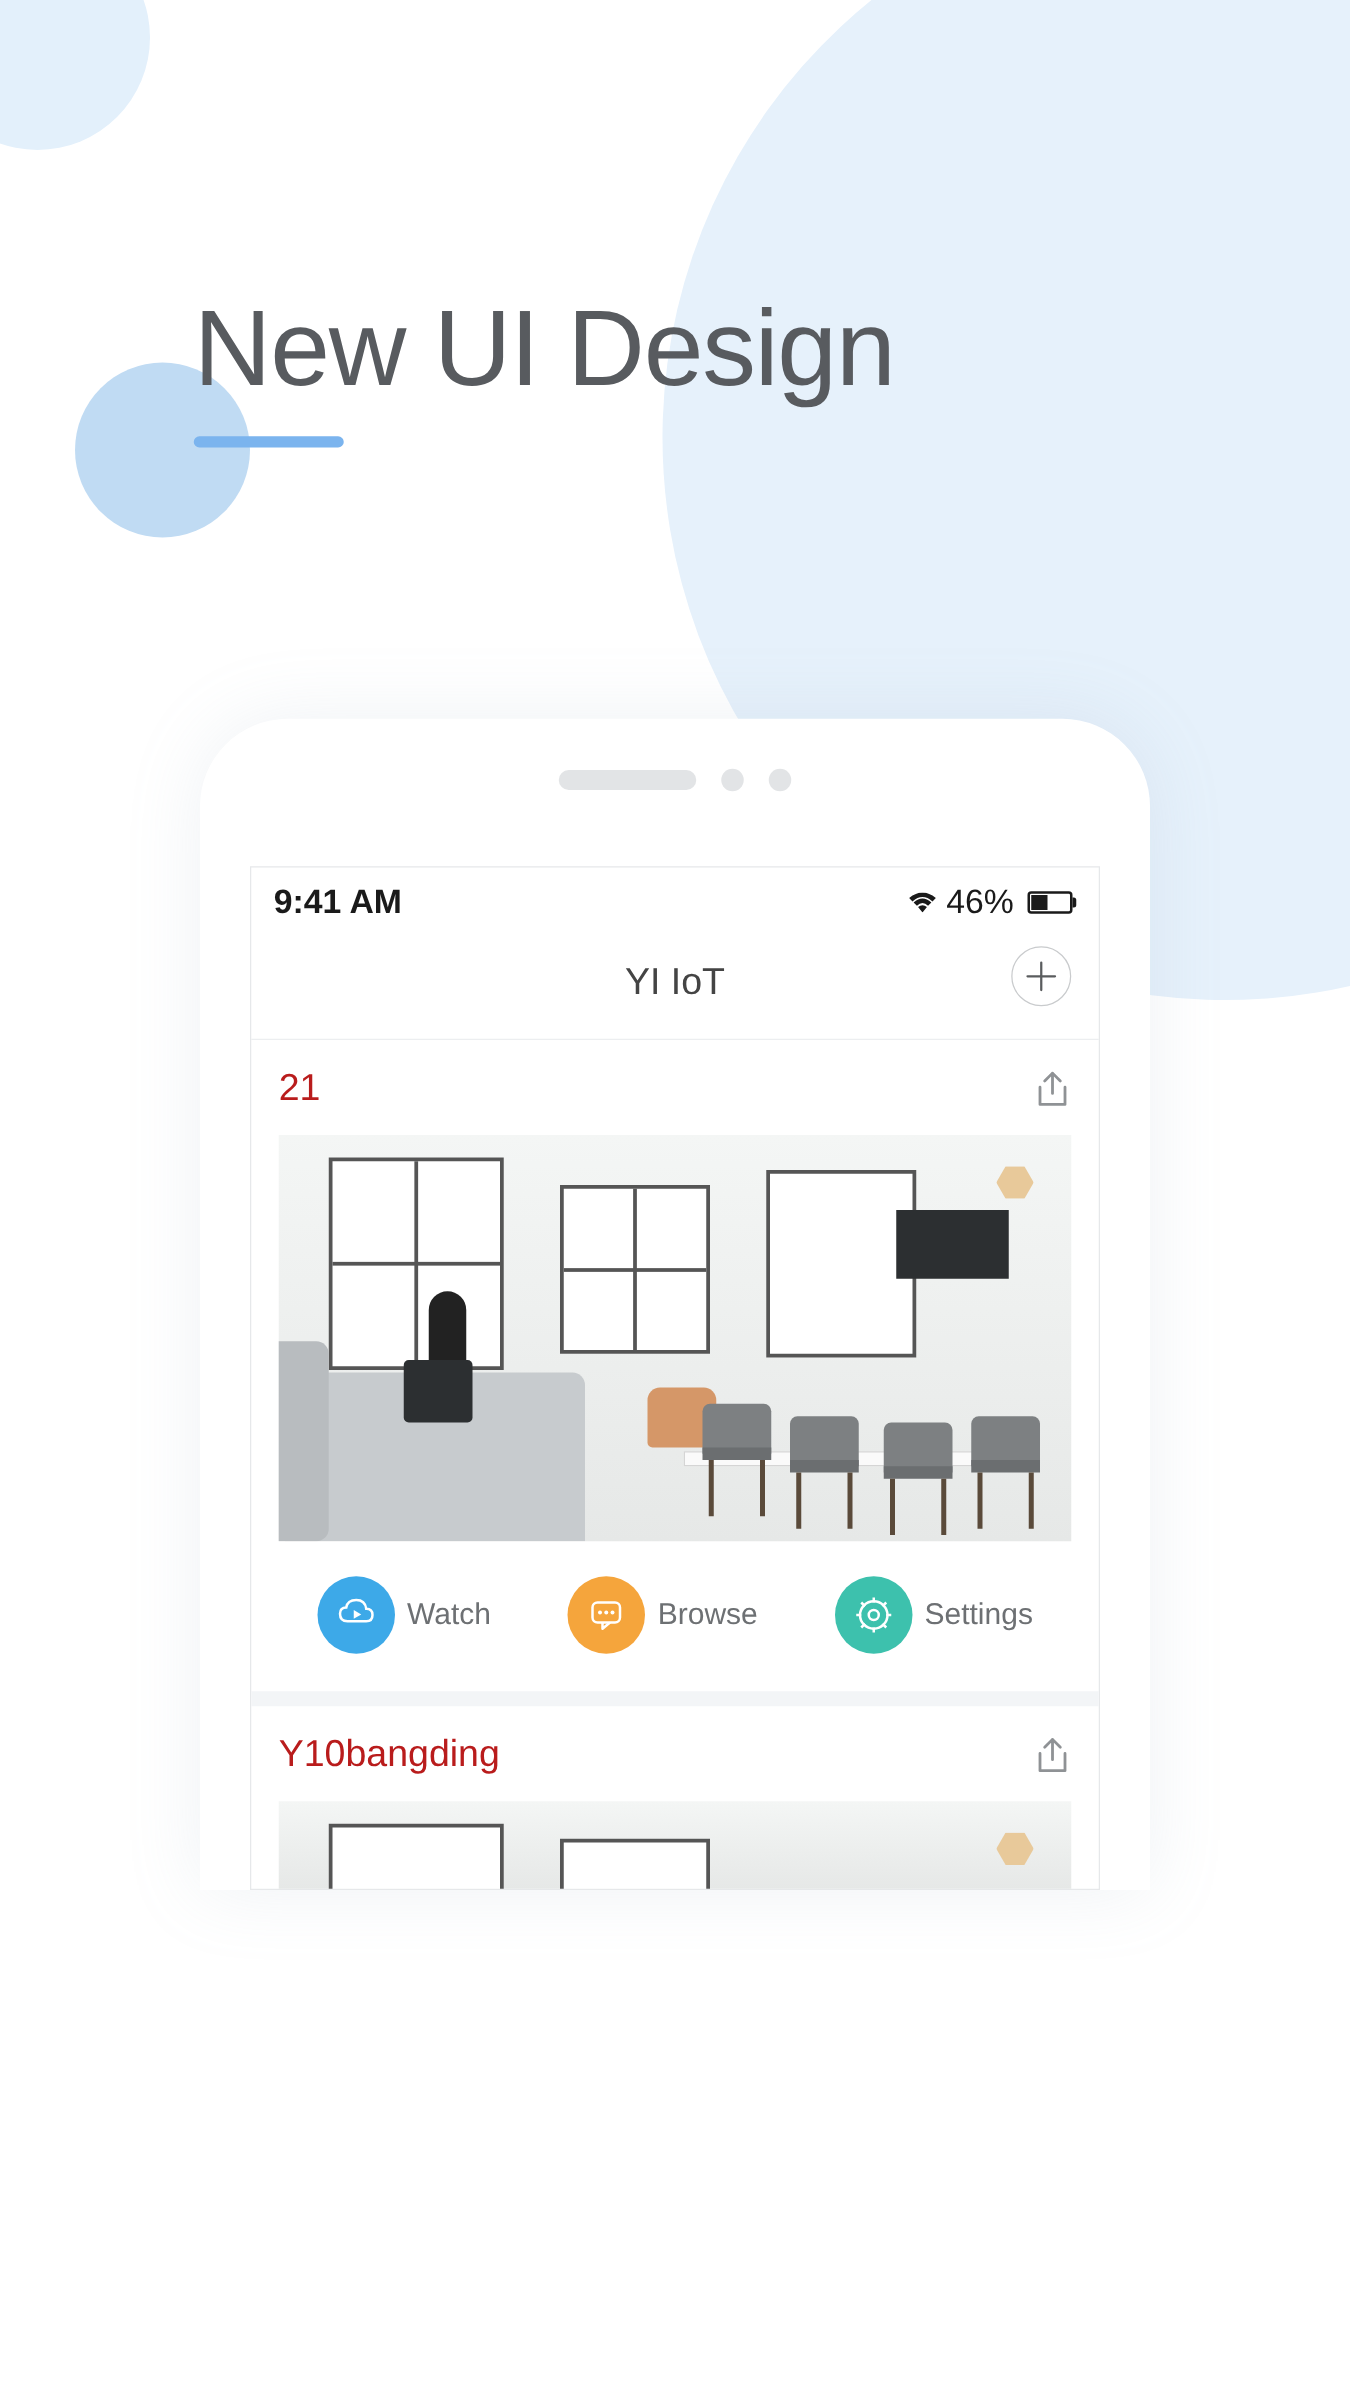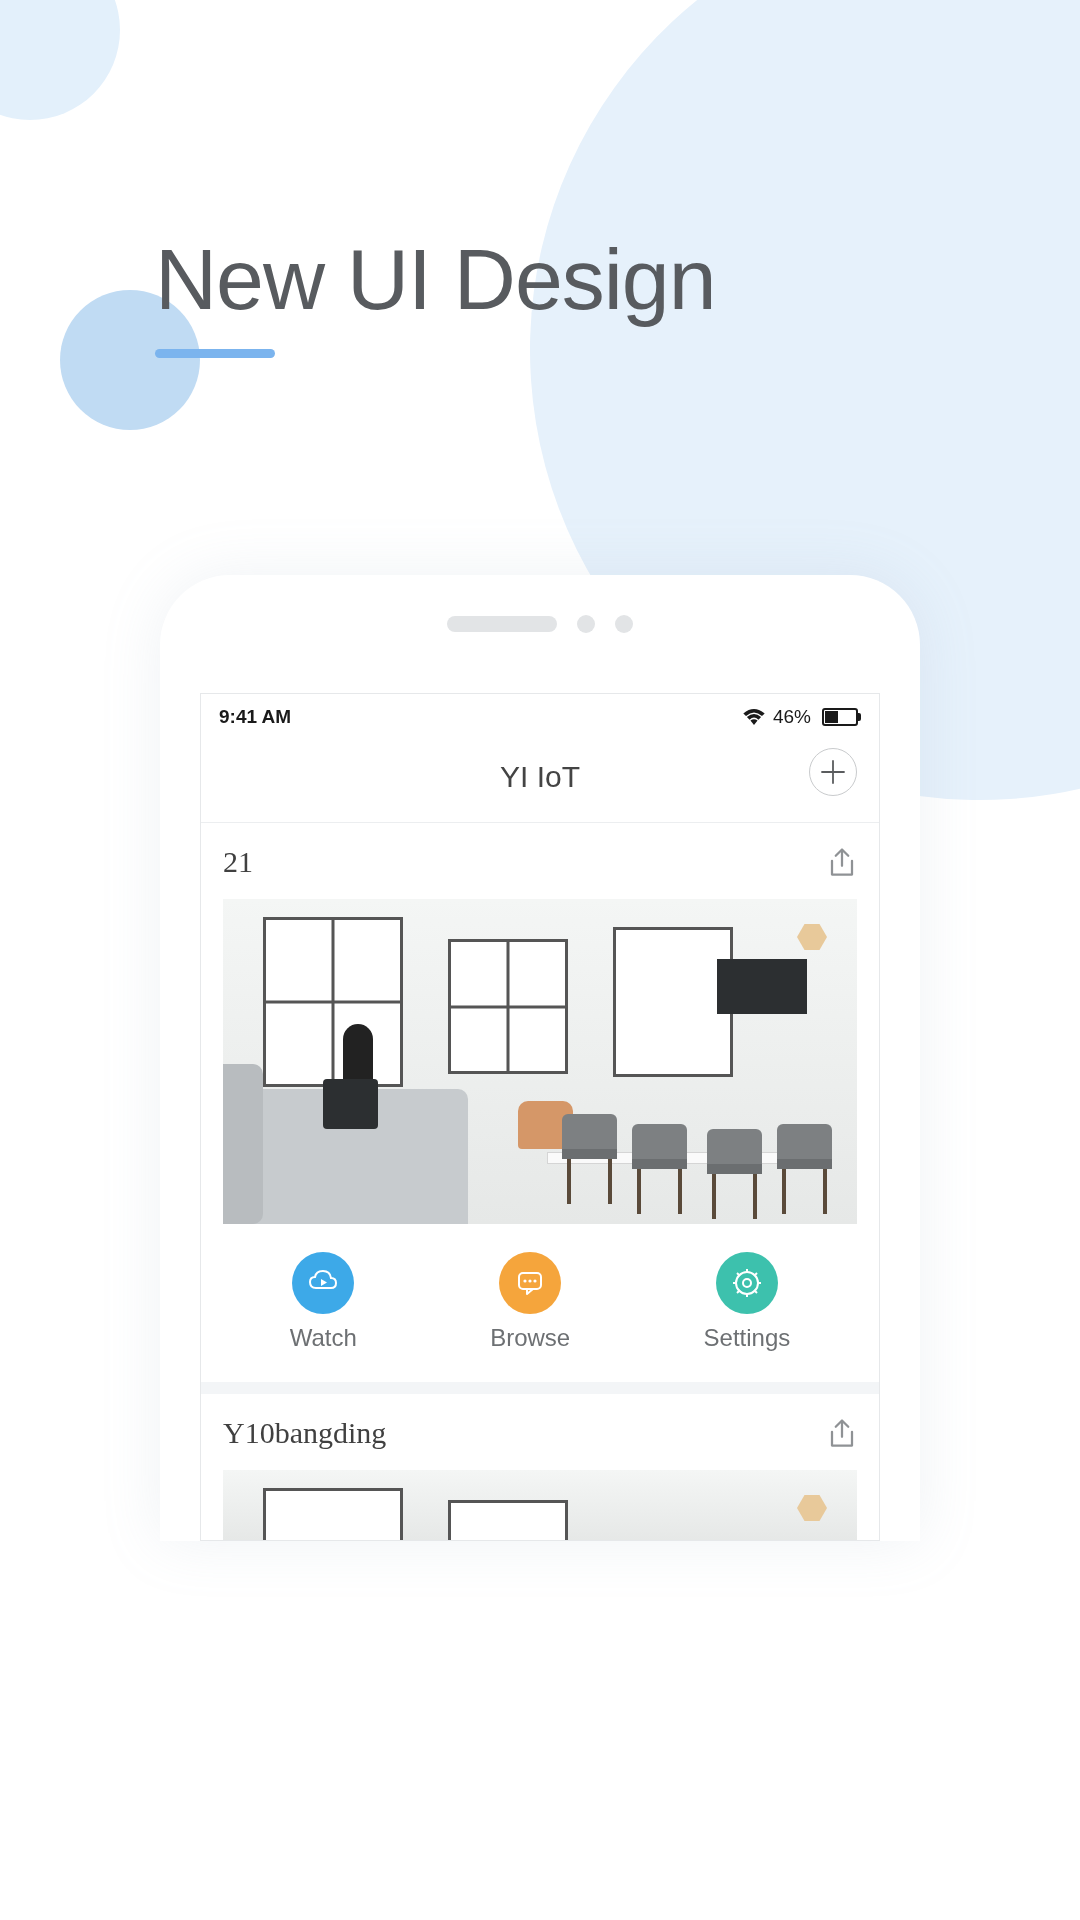--- a/index.html
+++ b/index.html
@@ -94,21 +94,21 @@
     .screen {
       margin: 0 40px;
       background: #fff;
       border: 1px solid #e6e8ea;
     }
     .statusbar {
       display: flex;
       justify-content: space-between;
       align-items: center;
       padding: 12px 18px 10px 18px;
-      font-size: 19px;
+      font-size: 27px;
       font-weight: 600;
       color: #1a1a1a;
     }
     .status-right { display: flex; align-items: center; gap: 8px; font-weight: 400; }
     .wifi-icon { width: 22px; height: 16px; }
     .battery { display: inline-flex; align-items: center; }
     .battery-body {
       width: 36px; height: 18px;
       border: 2px solid #1a1a1a; border-radius: 3px;
       position: relative; margin-left: 3px;
@@ -139,21 +139,21 @@
     .card {
       padding: 22px 22px 30px 22px;
       border-bottom: 12px solid #f3f5f7;
     }
     .card-head {
       display: flex;
       justify-content: space-between;
       align-items: center;
       margin-bottom: 20px;
     }
-    .card-name { font-size: 30px; color: #404040; font-family: Liberation Serif, serif; }
+    .card-name { font-size: 30px; color: #b91c1c; }
     .share-icon { width: 30px; height: 30px; color: #8f9295; }
     .preview {
       width: 100%;
       height: 325px;
       background: linear-gradient(180deg, #f4f6f5 0%, #e6e8e7 100%);
       position: relative;
       overflow: hidden;
     }
     .win { position: absolute; background: #fff; border: 3px solid #555; }
     .win::before, .win::after { content: ""; position: absolute; background: #555; }
@@ -178,21 +178,21 @@
     .chair2 { right: 170px; bottom: 10px; }
     .chair3 { right: 95px; bottom: 5px; }
     .chair4 { right: 25px; bottom: 10px; }
     .chair-orange { position: absolute; left: 295px; bottom: 75px; width: 55px; height: 48px; background: #d59768; border-radius: 10px 10px 4px 4px; }
     .hex { position: absolute; right: 30px; top: 25px; width: 30px; height: 26px; background: #e8c99a; clip-path: polygon(25% 0%, 75% 0%, 100% 50%, 75% 100%, 25% 100%, 0% 50%); }
     .actions {
       margin-top: 28px;
       display: flex;
       justify-content: space-around;
     }
-    .action { display: flex; flex-direction: column; align-items: center; gap: 10px; }
+    .action { display: flex; align-items: center; gap: 10px; }
     .action-circle {
       width: 62px; height: 62px;
       border-radius: 50%;
       display: flex; align-items: center; justify-content: center;
     }
     .c-blue { background: #3da9e8; }
     .c-orange { background: #f5a53c; }
     .c-teal { background: #3dc1ad; }
     .action-label { font-size: 24px; color: #6d7073; }
     .card2 { padding: 22px 22px 0 22px; }

